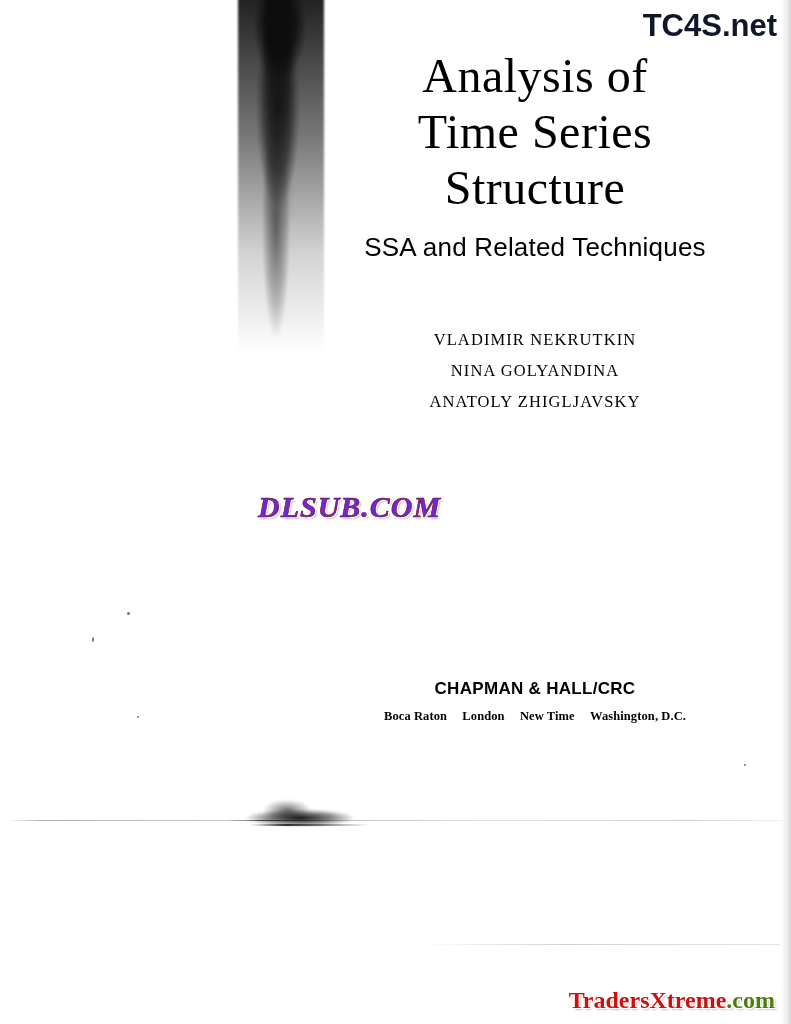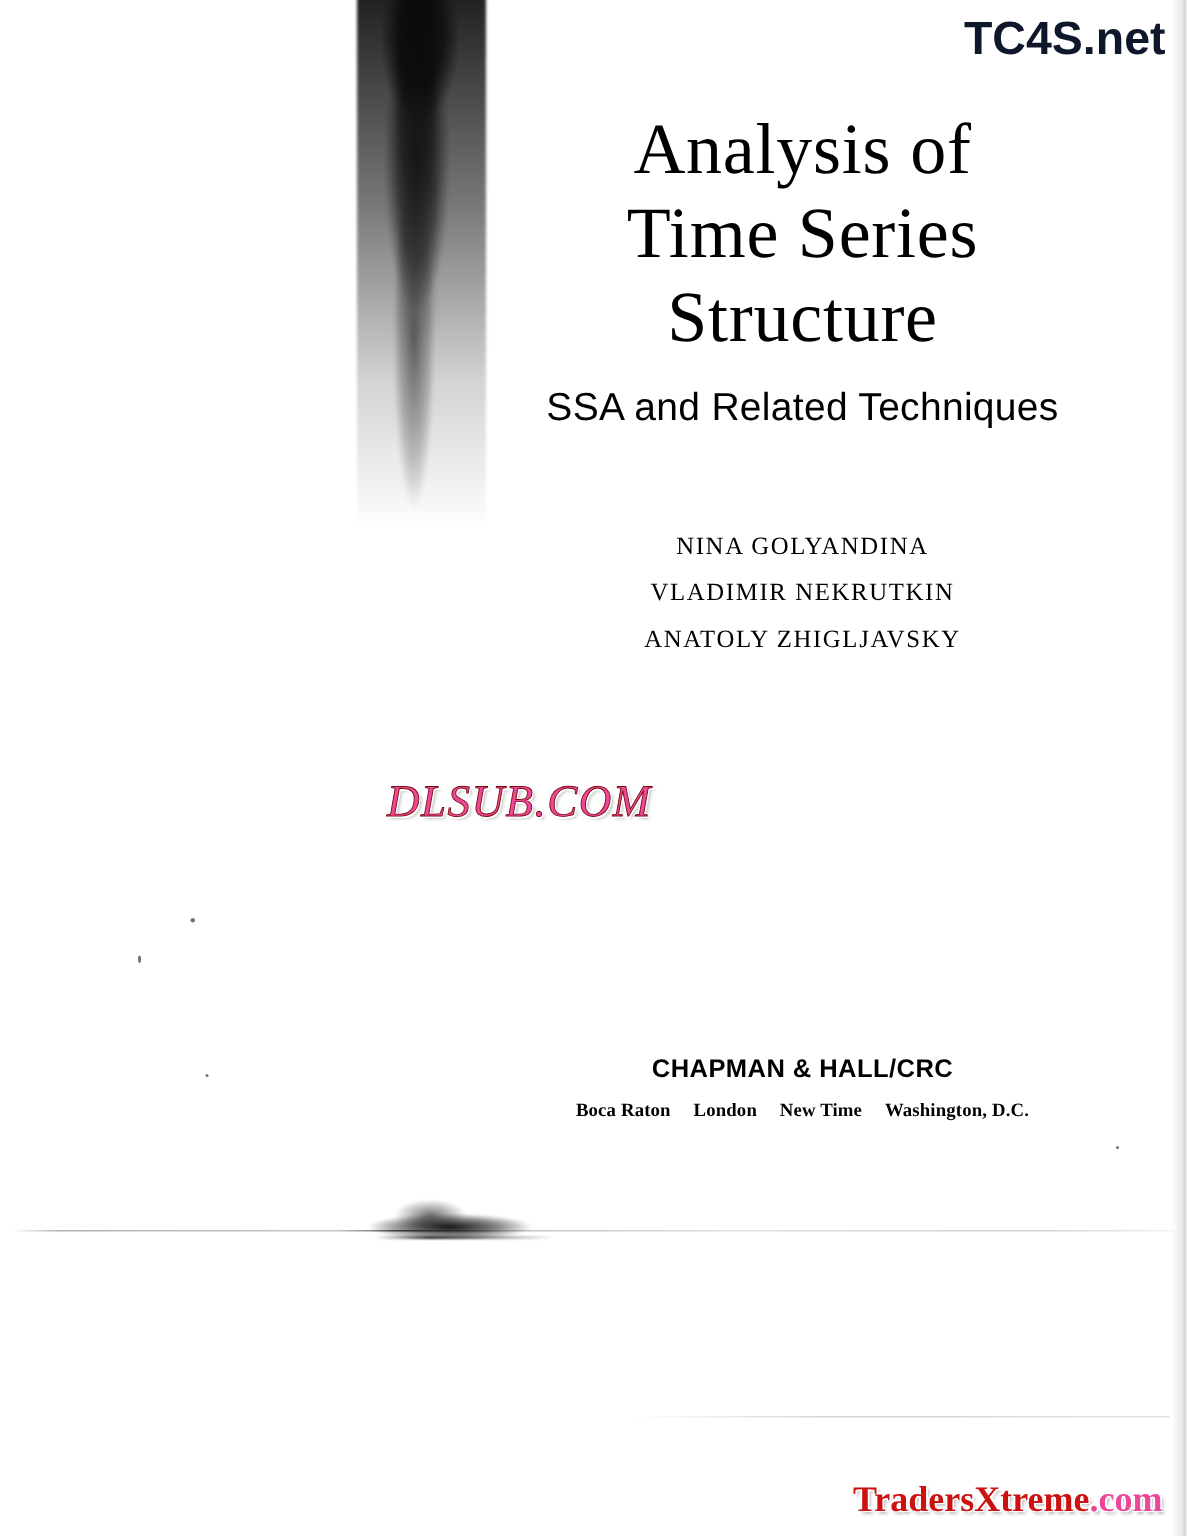--- a/index.html
+++ b/index.html
@@ -119,27 +119,27 @@
     font-weight: bold;
     font-size: 31px;
     letter-spacing: 0px;
     color: #0f172a;
     text-shadow: 1px 1px 0 rgba(255,255,255,0.9);
   }
 
   #watermark-center {
     position: absolute;
     left: 258px;
-    top: 518px;
-    font-family: "Liberation Serif", serif;
-    font-weight: normal;
+    top: 490px;
+    font-family: "Liberation Serif", serif;
+    font-weight: bold;
     font-style: italic;
     font-size: 30px;
     letter-spacing: 1px;
-    color: #ec4899;
+    color: #6d28d9;
     -webkit-text-stroke: 0.6px #7a0a0a;
     text-shadow:
        1px 1px 0 #ffffff,
       -1px 1px 0 #ffffff,
        1px -1px 0 #ffffff,
       -1px -1px 0 #ffffff,
        2px 2px 2px rgba(120,120,120,0.45);
   }
 
   #watermark-bottom {
@@ -151,36 +151,36 @@
     font-size: 24px;
     color: #cc1111;
     text-shadow:
        1px 1px 0 #ffffff,
       -1px 1px 0 #ffffff,
        1px -1px 0 #ffffff,
       -1px -1px 0 #ffffff,
        2px 2px 2px rgba(130,130,130,0.5);
   }
   #watermark-bottom .wm-dark {
-    color: #ec4899;
+    color: #4d7c0f;
     font-weight: bold;
   }
 
   
   .cover {
     position: absolute;
     left: 300px;
     top: 0;
     width: 470px;
     text-align: center;
   }
 
   .book-title {
     margin: 0;
-    padding-top: 72px;
+    padding-top: 48px;
     font-family: "Liberation Serif", serif;
     font-weight: normal;
     font-size: 48px;
     line-height: 1.17;
     letter-spacing: 0.5px;
     color: #000;
   }
   .book-title .line {
     display: block;
   }
@@ -212,21 +212,20 @@
     top: 679px;
     width: 470px;
     text-align: center;
   }
   .publisher-name {
     font-family: "Liberation Sans", sans-serif;
     font-weight: bold;
     font-size: 17px;
     letter-spacing: 0.3px;
     color: #000;
-    margin-top: 24px;
   }
   .publisher-cities {
     margin-top: 10px;
     font-family: "Liberation Serif", serif;
     font-weight: bold;
     font-size: 12.5px;
     letter-spacing: 0.1px;
     color: #000;
   }
   .publisher-cities span {
@@ -255,22 +254,22 @@
 
     <h1 class="book-title">
       <span class="line">Analysis of</span>
       <span class="line">Time Series</span>
       <span class="line">Structure</span>
     </h1>
 
     <div class="book-subtitle">SSA and Related Techniques</div>
 
     <div class="authors">
+      <span class="author">VLADIMIR NEKRUTKIN</span>
       <span class="author">NINA GOLYANDINA</span>
-      <span class="author">VLADIMIR NEKRUTKIN</span>
       <span class="author">ANATOLY ZHIGLJAVSKY</span>
     </div>
   </div>
 
   <div class="publisher">
     <div class="publisher-name">CHAPMAN &amp; HALL/CRC</div>
     <div class="publisher-cities">
       <span>Boca Raton</span>
       <span>London</span>
       <span>New Time</span>

